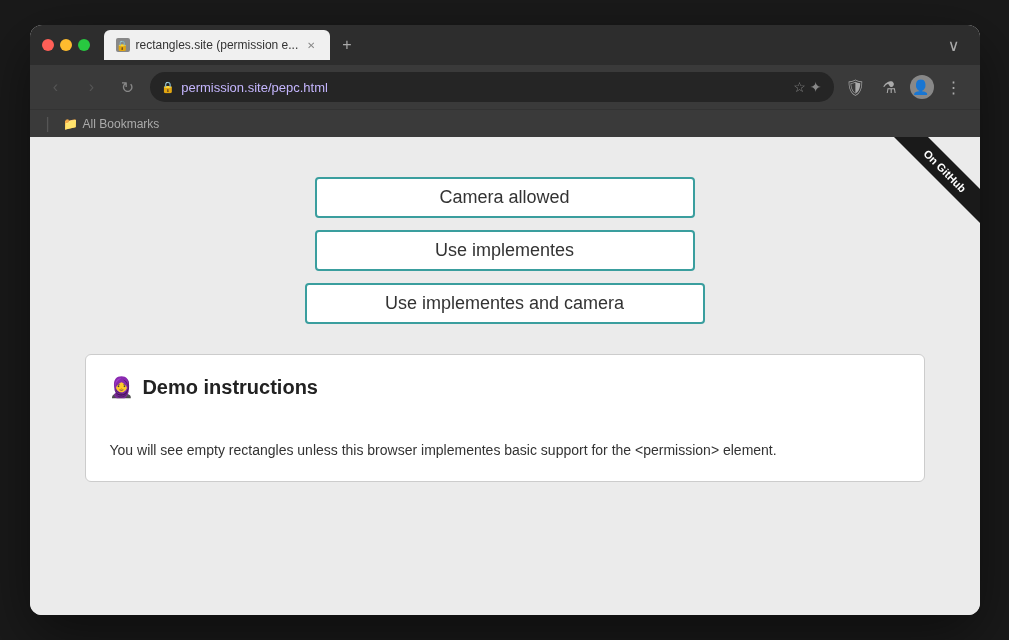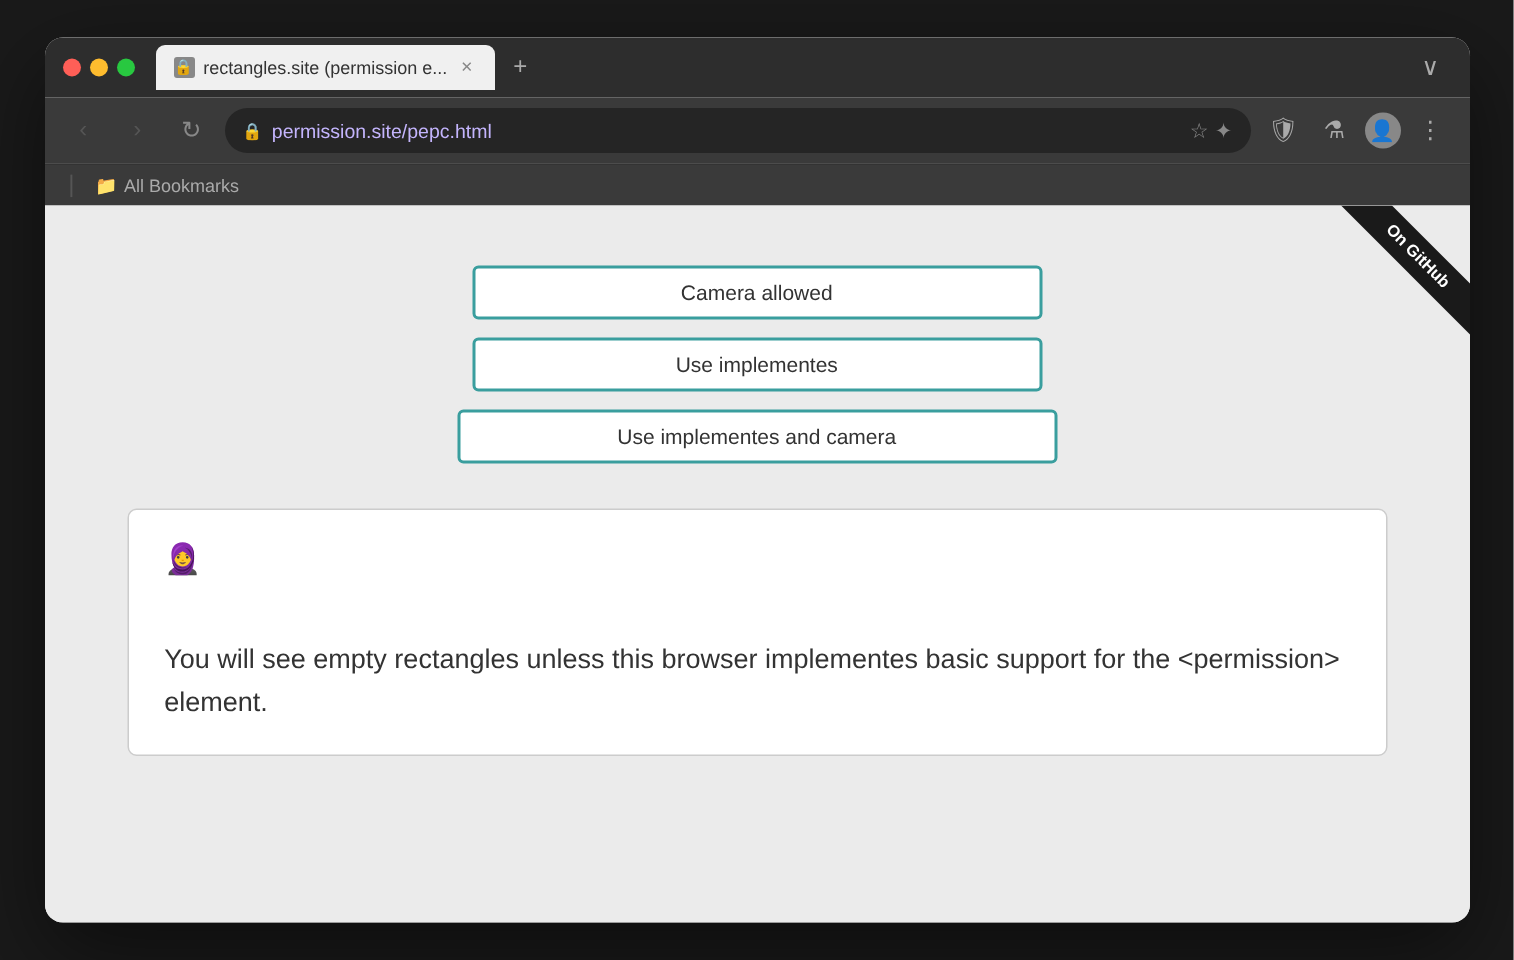--- a/index.html
+++ b/index.html
@@ -260,21 +260,21 @@
       flex-direction: column;
       align-items: center;
       gap: 12px;
       margin-bottom: 30px;
     }
 
     .permission-btn {
       background: white;
       border: 2px solid #3a9e9e;
       color: #333;
-      font-size: 14px;
+      font-size: 18px;
       padding: 8px 0;
       border-radius: 4px;
       cursor: pointer;
       text-align: center;
     }
 
     
     .demo-box {
       background: white;
       border: 1px solid #ccc;
@@ -288,21 +288,21 @@
       font-size: 20px;
       font-weight: bold;
       color: #222;
       display: flex;
       align-items: center;
       gap: 8px;
       margin-bottom: 14px;
     }
 
     .demo-text {
-      font-size: 18px;
+      font-size: 14px;
       color: #333;
       line-height: 1.6;
       margin-top: 40px;
     }
   </style>
 </head>
 <body>
 
 <div class="browser-window">
 
@@ -367,19 +367,20 @@
 
     <div class="permission-buttons">
       <button class="permission-btn" style="width: 380px">Camera allowed</button>
       <button class="permission-btn" style="width: 380px">Use implementes</button>
       <button class="permission-btn" style="width: 400px">Use implementes and camera</button>
     </div>
 
     <div class="demo-box">
       <div class="demo-title">
         <span>🧕</span>
+        <strong>Demo instructions</strong>
       </div>
       <p class="demo-text">You will see empty rectangles unless this browser implementes basic support for the &lt;permission&gt; element.</p>
     </div>
 
   </div>
 
 </div>
 
 </body></html>

